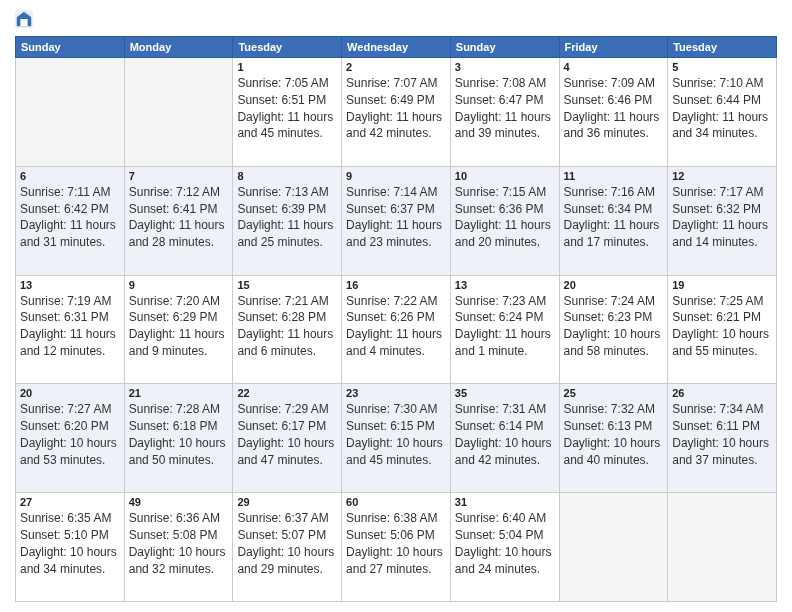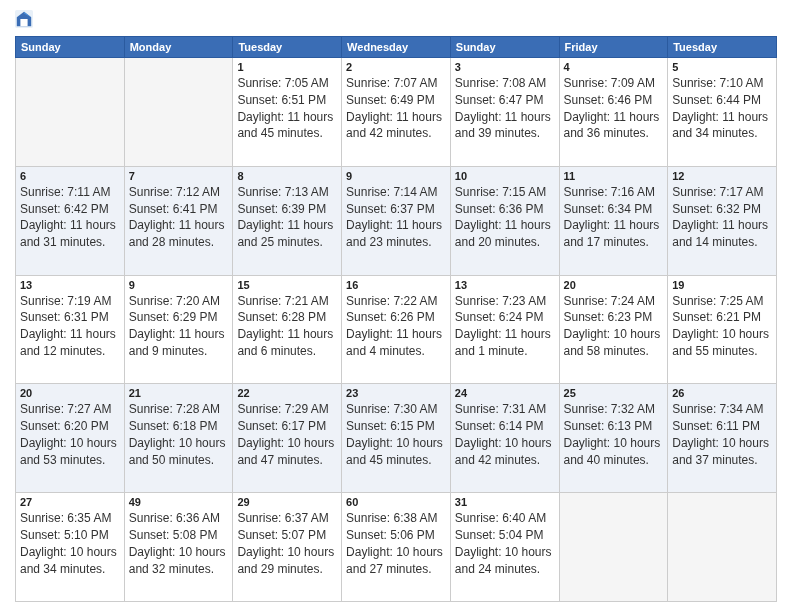--- a/index.html
+++ b/index.html
@@ -228,21 +228,21 @@
           </td>
           <td>
             <span class="day-num">22</span>
             <div class="day-detail">Sunrise: 7:29 AM<br>Sunset: 6:17 PM<br>Daylight: 10 hours and 47 minutes.</div>
           </td>
           <td>
             <span class="day-num">23</span>
             <div class="day-detail">Sunrise: 7:30 AM<br>Sunset: 6:15 PM<br>Daylight: 10 hours and 45 minutes.</div>
           </td>
           <td>
-            <span class="day-num">24</span>
+            <span class="day-num">35</span>
             <div class="day-detail">Sunrise: 7:31 AM<br>Sunset: 6:14 PM<br>Daylight: 10 hours and 42 minutes.</div>
           </td>
           <td>
             <span class="day-num">25</span>
             <div class="day-detail">Sunrise: 7:32 AM<br>Sunset: 6:13 PM<br>Daylight: 10 hours and 40 minutes.</div>
           </td>
           <td>
             <span class="day-num">26</span>
             <div class="day-detail">Sunrise: 7:34 AM<br>Sunset: 6:11 PM<br>Daylight: 10 hours and 37 minutes.</div>
           </td>

